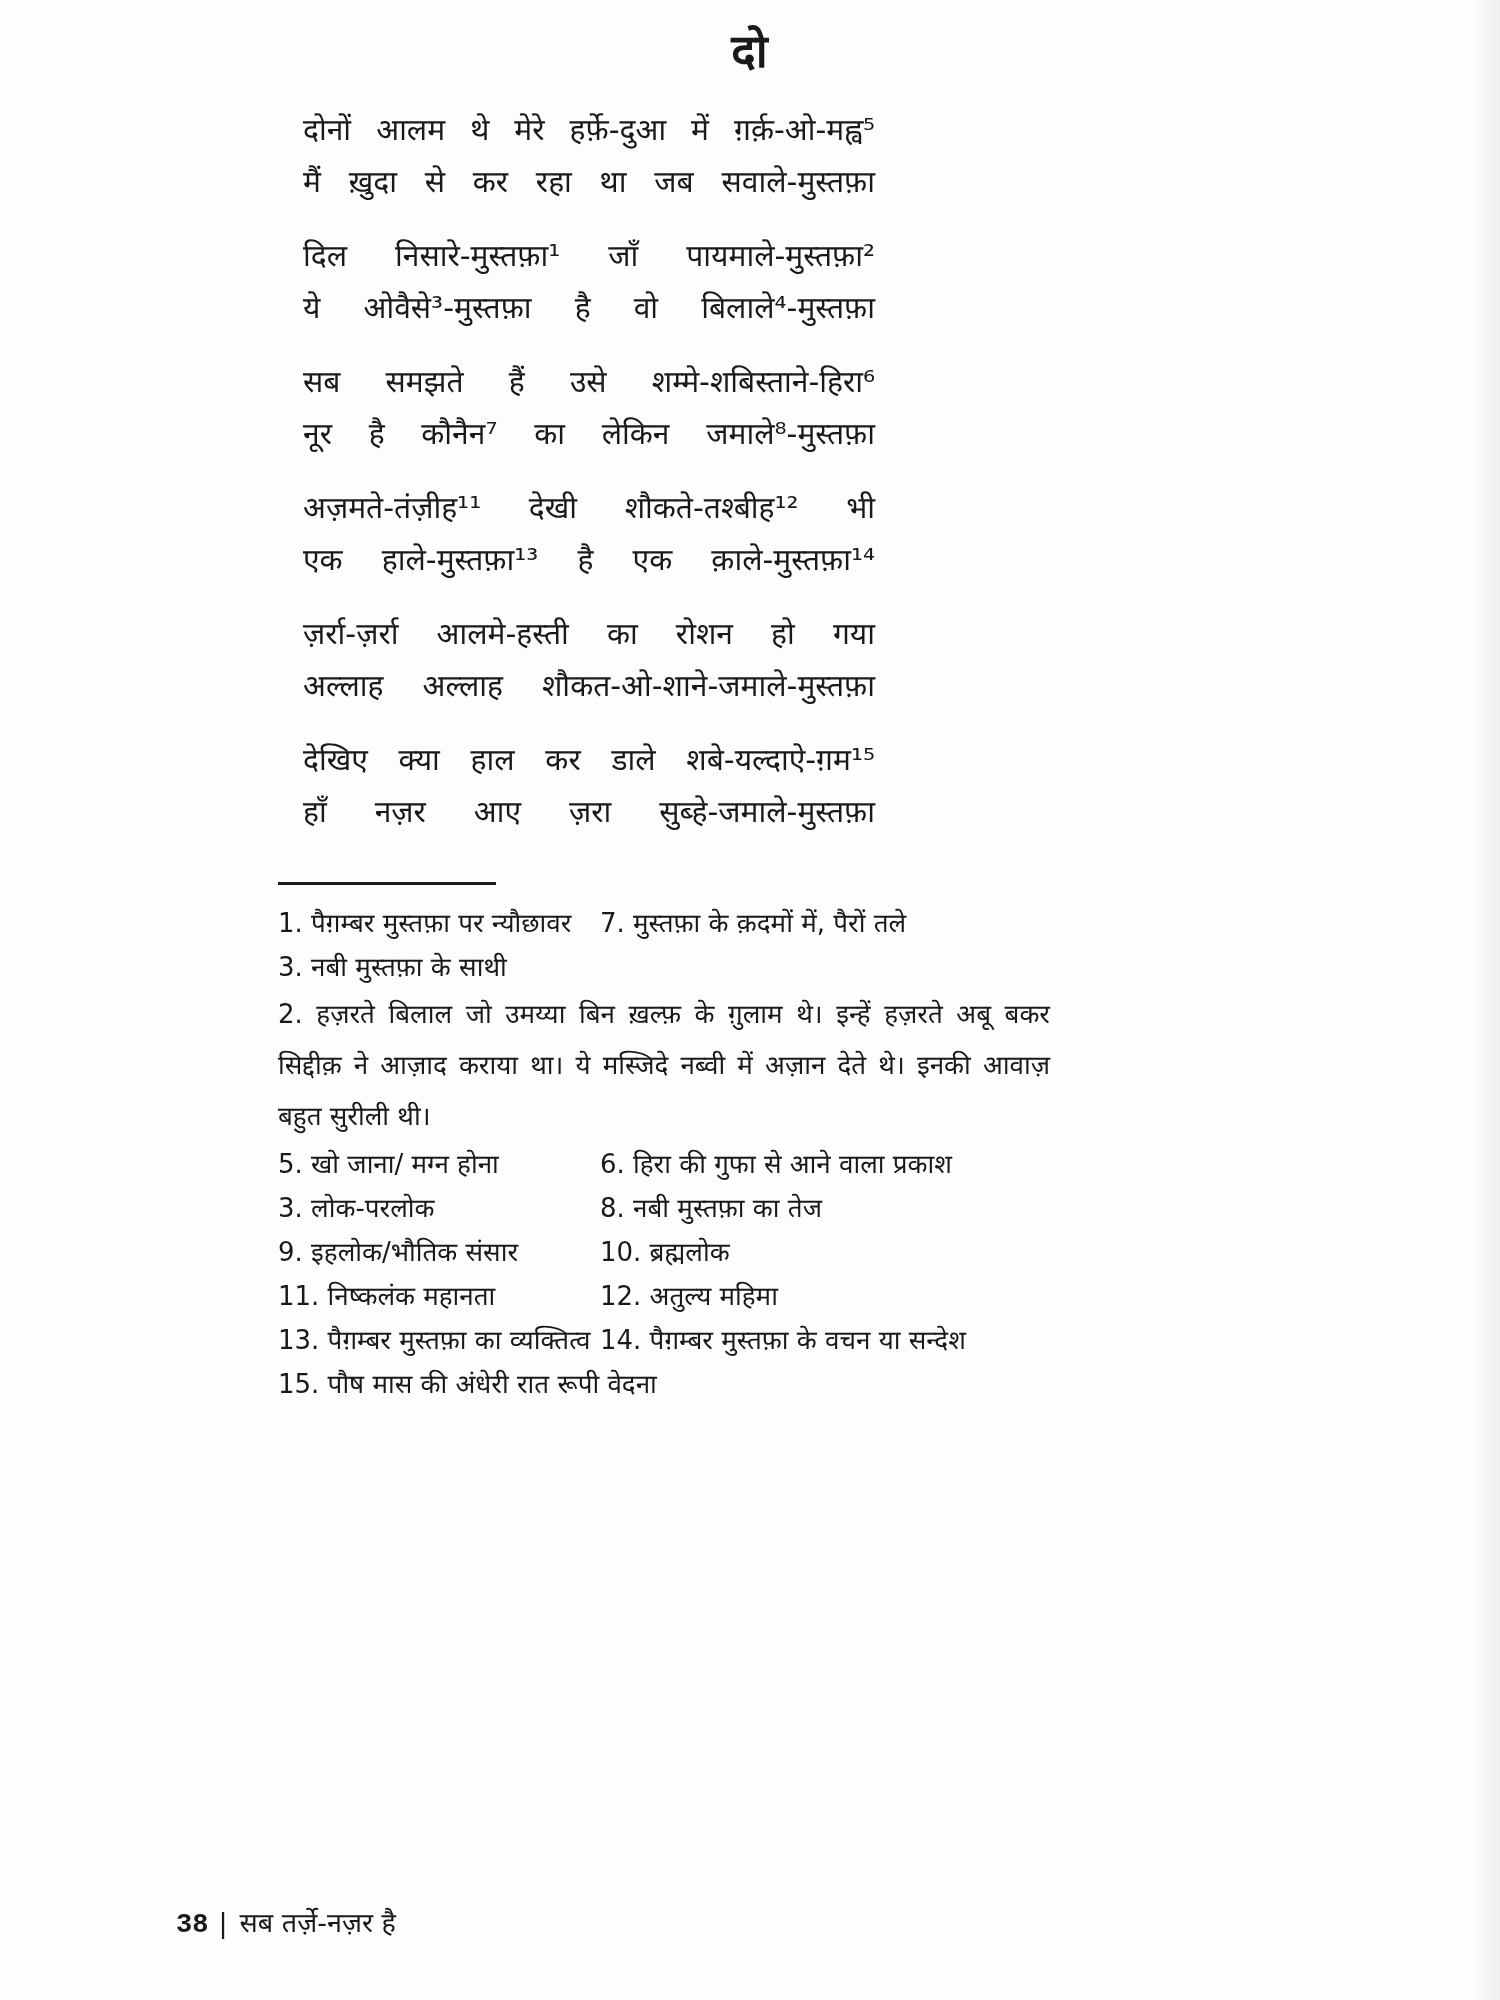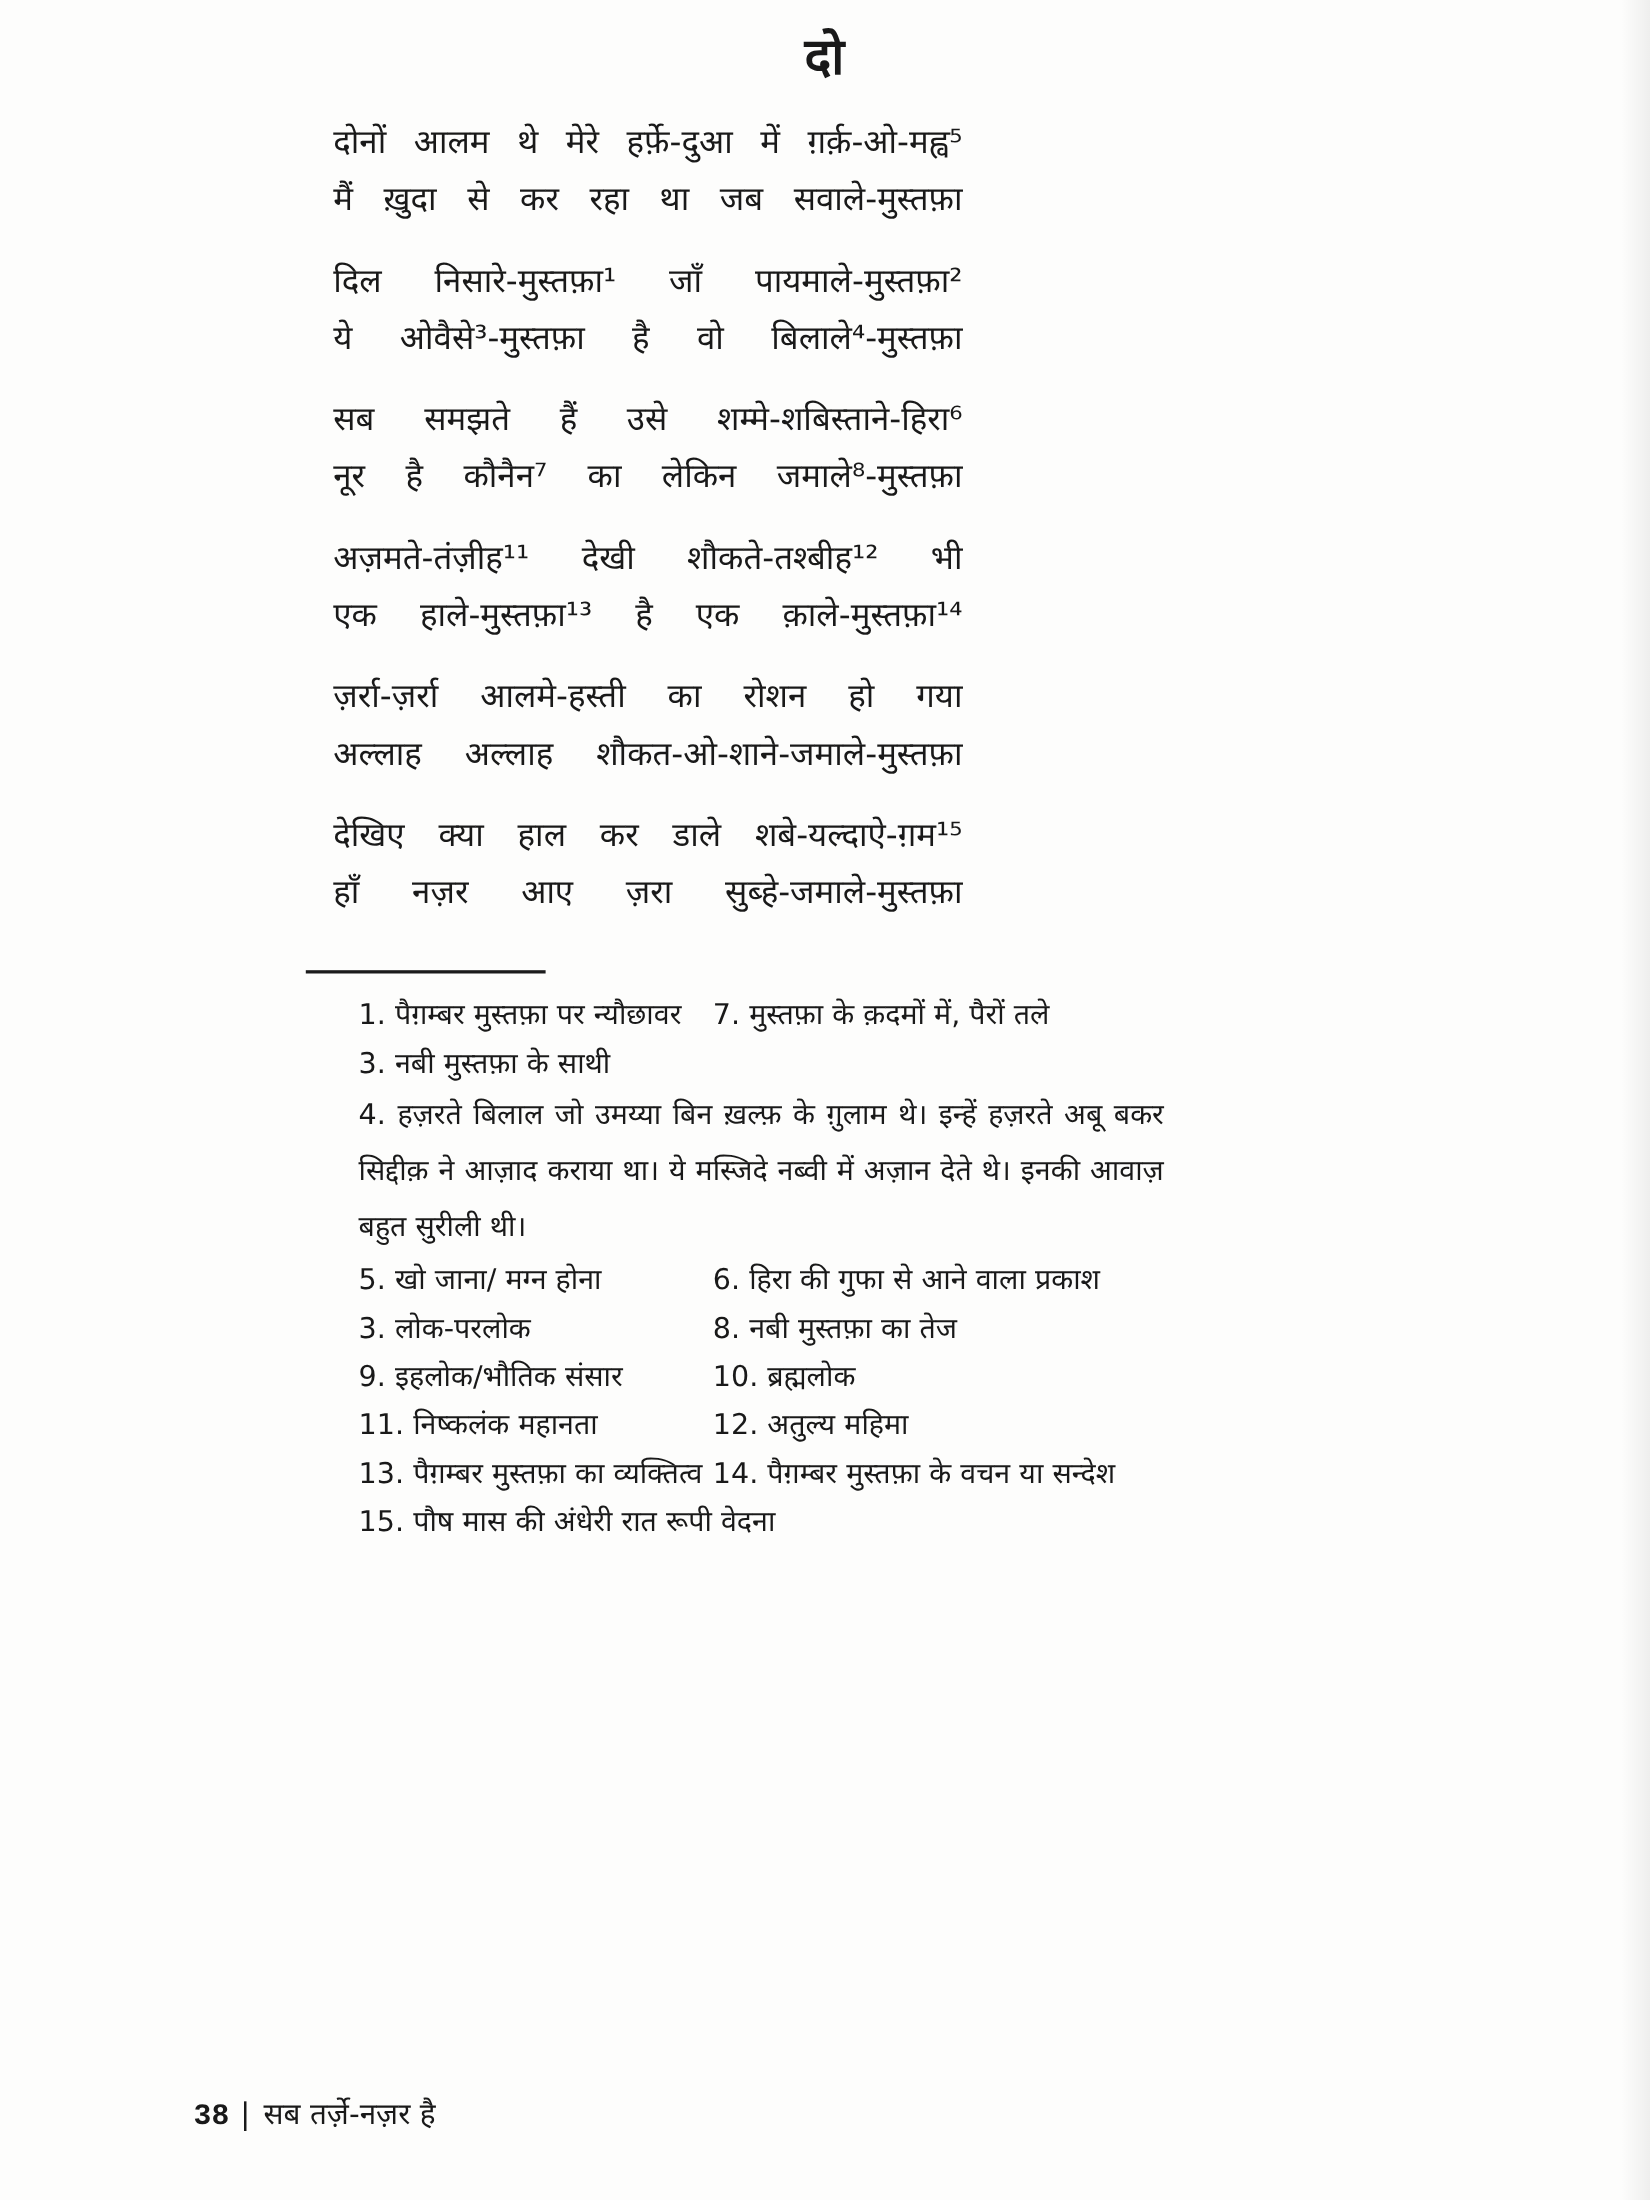--- a/index.html
+++ b/index.html
@@ -45,21 +45,21 @@
     width: 218px;
     height: 0;
     border-top: 3px solid #1c1c1c;
     margin: 44px 0 16px 278px;
   }
   .footnotes {
     margin-left: 278px;
     width: 780px;
     font-size: 26px;
   }
-  .fn-row { display: flex; align-items: flex-end; margin-left: 48px; }
+  .fn-row { display: flex; align-items: flex-end; }
   .fn {
     margin: 0;
     line-height: 44px;
     white-space: nowrap;
   }
   .fn.left { flex: 0 0 322px; }
   .fn.full { width: 100%; }
   .fn.para {
     white-space: normal;
     width: 772px;
@@ -114,21 +114,21 @@
 
   <div class="footnotes">
     <div class="fn-row">
       <p class="fn left">1. पैग़म्बर मुस्तफ़ा पर न्यौछावर</p>
       <p class="fn">7. मुस्तफ़ा के क़दमों में, पैरों तले</p>
     </div>
     <div class="fn-row">
       <p class="fn full">3. नबी मुस्तफ़ा के साथी</p>
     </div>
     <div class="fn-row">
-      <p class="fn para">4. हज़रते बिलाल जो उमय्या बिन ख़ल्फ़ के ग़ुलाम थे। इन्हें हज़रते अबू बकर सिद्दीक़ ने आज़ाद कराया था। ये मस्जिदे नब्वी में अज़ान देते थे। इनकी आवाज़ बहुत सुरीली थी।</p>
+      <p class="fn para">2. हज़रते बिलाल जो उमय्या बिन ख़ल्फ़ के ग़ुलाम थे। इन्हें हज़रते अबू बकर सिद्दीक़ ने आज़ाद कराया था। ये मस्जिदे नब्वी में अज़ान देते थे। इनकी आवाज़ बहुत सुरीली थी।</p>
     </div>
     <div class="fn-row">
       <p class="fn left">5. खो जाना/ मग्न होना</p>
       <p class="fn">6. हिरा की गुफा से आने वाला प्रकाश</p>
     </div>
     <div class="fn-row">
       <p class="fn left">3. लोक-परलोक</p>
       <p class="fn">8. नबी मुस्तफ़ा का तेज</p>
     </div>
     <div class="fn-row">

